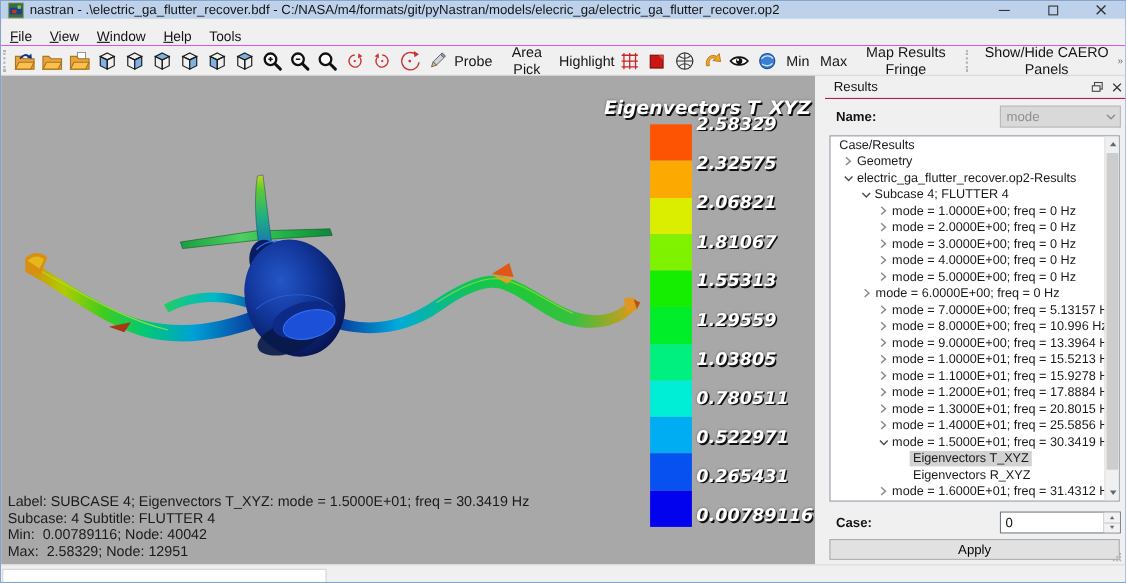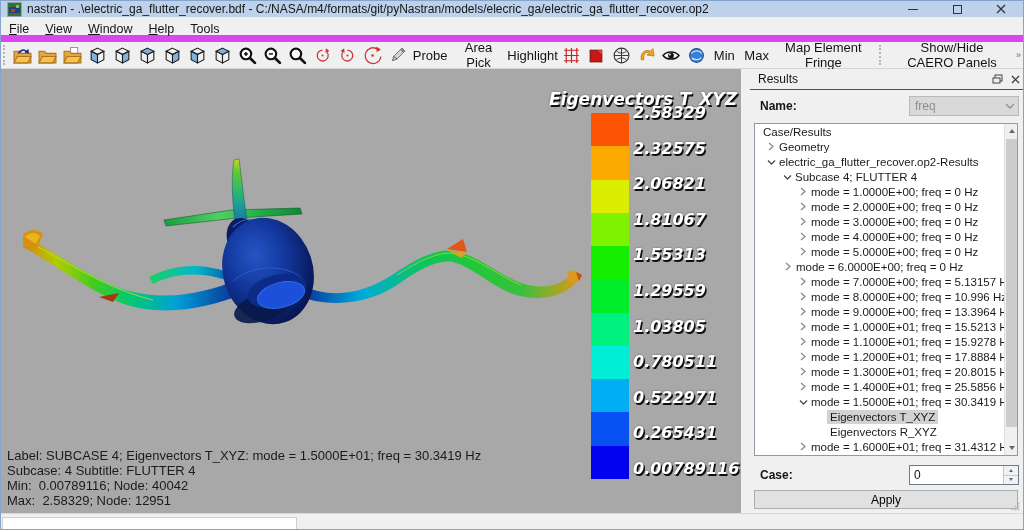--- a/index.html
+++ b/index.html
@@ -12,21 +12,21 @@
               background:#bdd2ea; display:flex; align-items:center; }
   .appicon { margin:0 5px 0 6px; display:flex; }
   .titletext { font-size:12px; color:#151515; white-space:nowrap; overflow:hidden; }
   .wincontrols { margin-left:auto; display:flex; height:100%; }
   .winbtn { width:44px; height:100%; display:flex; align-items:center; justify-content:center; }
   .glyph-min { width:10px; height:1px; background:#333; display:block; }
   .glyph-max { width:9px; height:9px; border:1px solid #333; display:block; }
 
   
   .menubar { position:absolute; left:0; top:22px; width:100%; height:19px;
-             background:#f0f0f0; display:flex; align-items:center; border-bottom:7px solid #d946ef;}
+             background:#f0f0f0; display:flex; align-items:flex-end; border-bottom:1px solid #d946ef;}
   .menu-item { padding:1px 8px; font-size:12.5px; color:#141414; }
   .menu-item u { text-decoration:underline; }
 
   
   .toolbar { position:absolute; left:0; top:41px; width:100%; height:27px;
              background:#f0f0f0; display:flex; align-items:center; border-bottom:1px solid #d6d6d6; }
   .tb-grip { width:3px; height:20px; border-left:2px dotted #b5b5b5; margin:0 4px 0 2px; }
   .tb-btn { height:25px; min-width:25px; display:flex; align-items:center; justify-content:center;
             border:1px solid transparent; border-radius:2px; background:transparent; }
   .tb-text { padding:0 7px; font-size:13px; color:#141414; font-family:"Liberation Sans",sans-serif; }
@@ -336,21 +336,21 @@
       <button class="tb-btn">
         <span style="display: flex;">
           <svg width="19" height="19" viewBox="0 0 18 18">
             <circle cx="9" cy="9" r="6.5" fill="#3b7fd4" stroke="#1c4f92"></circle>
             <path d="M4 7 C7 3.5 12 4 14 7 M4.5 11.5 C8 14 12 13 13.5 11" stroke="#cfe3ff" stroke-width="1.2" fill="none"></path>
           </svg>
         </span>
       </button>
       <button class="tb-btn tb-text">Min</button>
       <button class="tb-btn tb-text">Max</button>
-      <button class="tb-btn tb-text">Map Element Fringe</button>
+      <button class="tb-btn tb-text">Map Results Fringe</button>
       <span class="tb-sep"></span>
       <button class="tb-btn tb-text">Show/Hide CAERO Panels</button>
       <span class="tb-overflow">»</span>
     </div>
 
   <div class="viewport">
     <svg class="scene" width="740" height="444" viewBox="0 0 740 444">
       <defs>
         <radialGradient id="fus" cx="42%" cy="32%" r="75%">
           <stop offset="0%" stop-color="#2456c6"></stop>
@@ -467,21 +467,21 @@
           </svg>
         <svg width="9" height="9">
             <path d="M1 1 L8 8 M8 1 L1 8" stroke="#333" stroke-width="1.2"></path>
           </svg>
       </span>
     </div>
 
     <div class="name-row">
       <span class="name-label">Name:</span>
       <span class="combo">
-        <span class="combo-text">freq</span>
+        <span class="combo-text">mode</span>
         <span class="combo-arrow">
             <svg width="8" height="5">
               <path d="M0 0 L4 4 L8 0" stroke="#8e8e8e" stroke-width="1.3" fill="none"></path>
             </svg>
           </span>
       </span>
     </div>
 
     <div class="tree" id="tree">
       <div class="vscroll">

